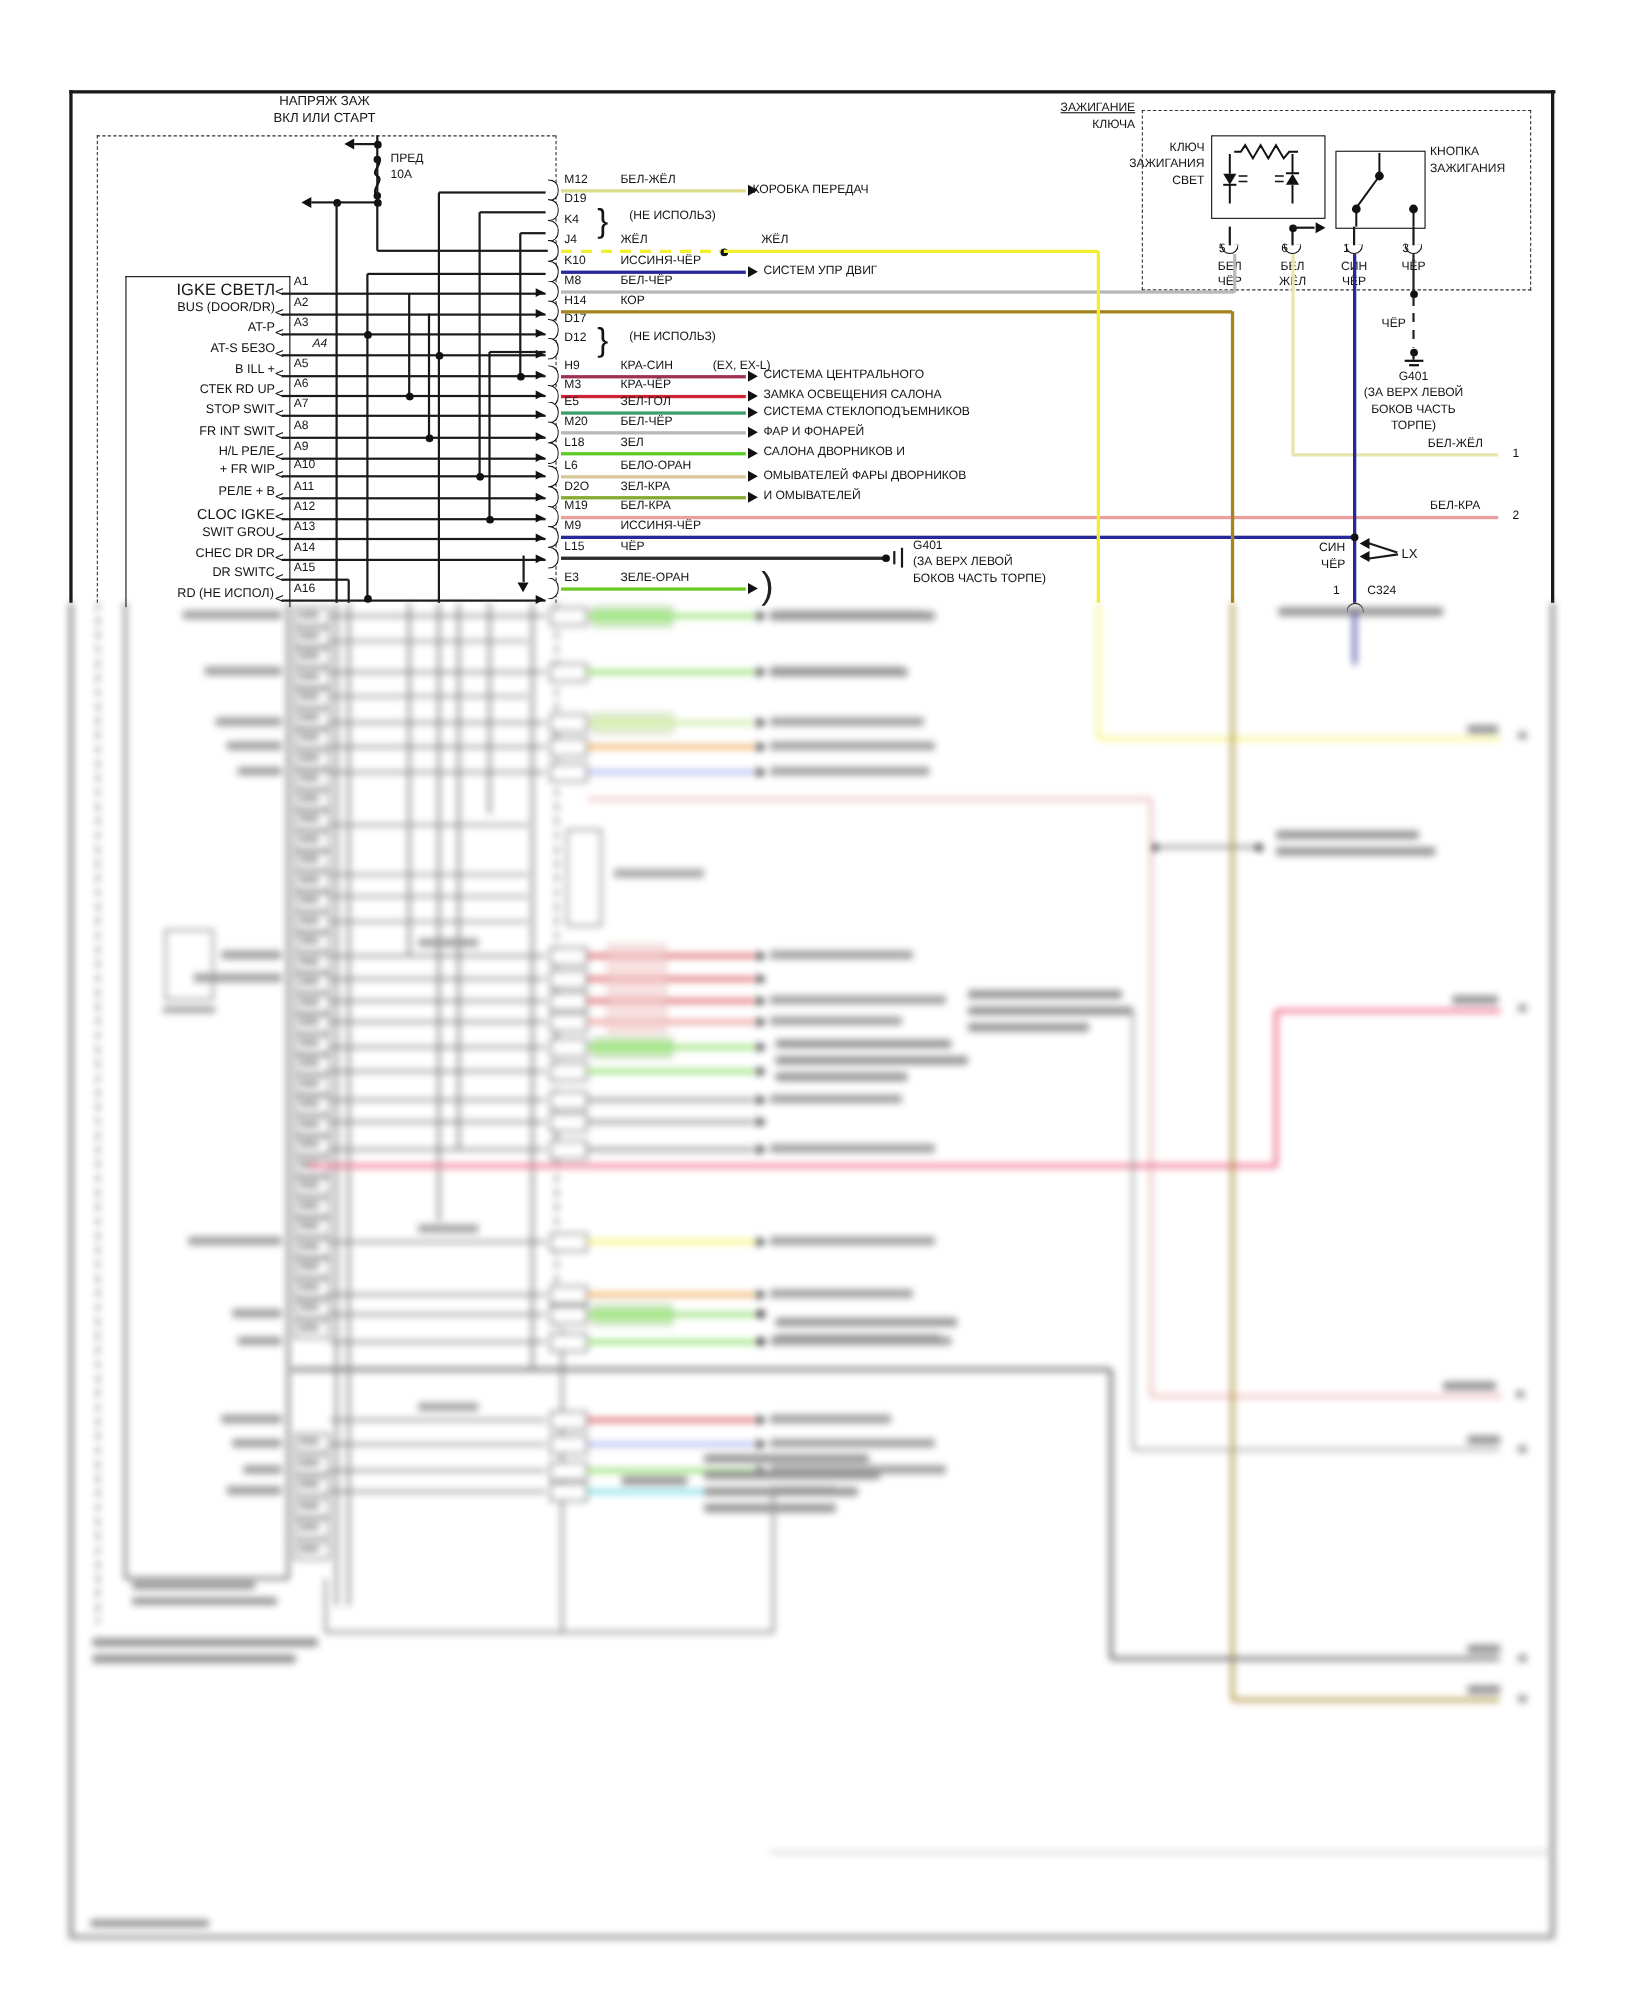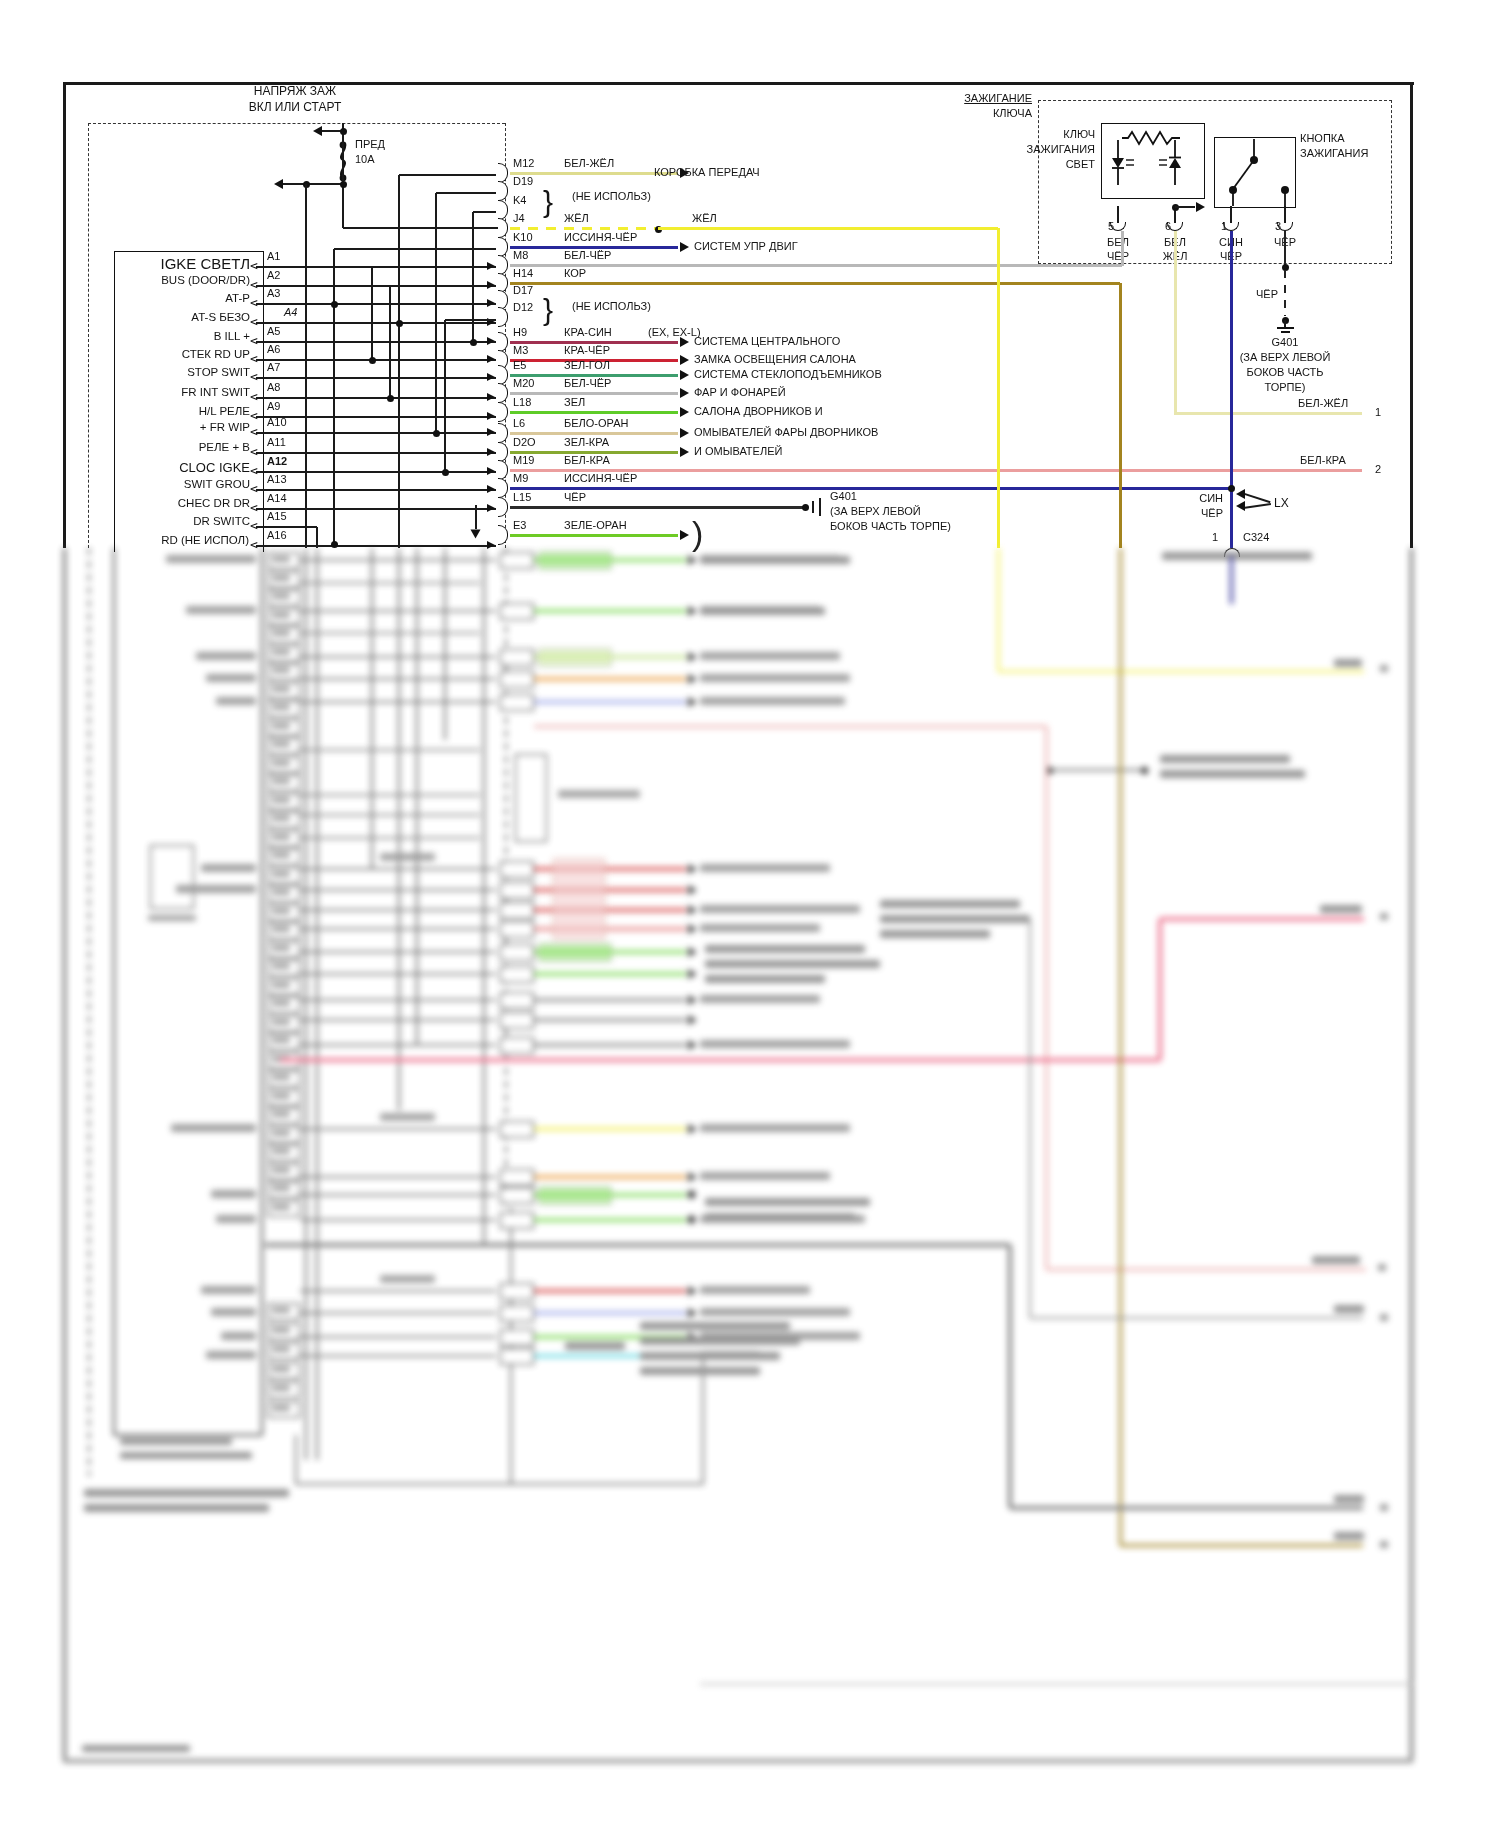--- a/index.html
+++ b/index.html
@@ -174,21 +174,21 @@
         <div class="t" style="left: 267px; top: 416px; font-size: 11px; width: auto;">A10</div>
         <div class="h" style="left: 256px; top: 432.1px; width: 240px; height: 1.8px; background: rgb(26, 26, 26);"></div>
         <div class="arrR" style="left: 487px; top: 428px; border-left-width: 8px; border-top-width: 4px; border-bottom-width: 4px;"></div>
         <div class="t tr" style="left: 50px; top: 441px; font-size: 11.5px; width: 200px;">РЕЛЕ + B</div>
         <div class="chev" style="left: 250px; top: 444px;">&lt;</div>
         <div class="t" style="left: 267px; top: 436px; font-size: 11px; width: auto;">A11</div>
         <div class="h" style="left: 256px; top: 452.1px; width: 240px; height: 1.8px; background: rgb(26, 26, 26);"></div>
         <div class="arrR" style="left: 487px; top: 448px; border-left-width: 8px; border-top-width: 4px; border-bottom-width: 4px;"></div>
         <div class="t tr" style="left: 50px; top: 460px; font-size: 13px; width: 200px;">CLOC IGKE</div>
         <div class="chev" style="left: 250px; top: 463px;">&lt;</div>
-        <div class="t" style="left: 267px; top: 455px; font-size: 11px; width: auto; font-weight: bold;">A12</div>
+        <div class="t" style="left: 267px; top: 455px; font-size: 11px; width: auto;">A12</div>
         <div class="h" style="left: 256px; top: 471.1px; width: 240px; height: 1.8px; background: rgb(26, 26, 26);"></div>
         <div class="arrR" style="left: 487px; top: 467px; border-left-width: 8px; border-top-width: 4px; border-bottom-width: 4px;"></div>
         <div class="t tr" style="left: 50px; top: 478px; font-size: 11.5px; width: 200px;">SWIT GROU</div>
         <div class="chev" style="left: 250px; top: 481px;">&lt;</div>
         <div class="t" style="left: 267px; top: 473px; font-size: 11px; width: auto;">A13</div>
         <div class="h" style="left: 256px; top: 489.1px; width: 240px; height: 1.8px; background: rgb(26, 26, 26);"></div>
         <div class="arrR" style="left: 487px; top: 485px; border-left-width: 8px; border-top-width: 4px; border-bottom-width: 4px;"></div>
         <div class="t tr" style="left: 50px; top: 497px; font-size: 11.5px; width: 200px;">CHEC DR DR</div>
         <div class="chev" style="left: 250px; top: 500px;">&lt;</div>
         <div class="t" style="left: 267px; top: 492px; font-size: 11px; width: auto;">A14</div>
@@ -225,21 +225,21 @@
         <div class="v" style="left: 472.1px; top: 212px; width: 1.8px; height: 130px; background: rgb(26, 26, 26);"></div>
         <div class="h" style="left: 473px; top: 211.1px; width: 23px; height: 1.8px; background: rgb(26, 26, 26);"></div>
         <div class="dot" style="left: 469.5px; top: 338.5px;"></div>
         <div class="v" style="left: 475.1px; top: 505px; width: 1.8px; height: 24px; background: rgb(26, 26, 26);"></div>
         <div class="arrR" style="left: 471px; top: 529px; transform: rotate(90deg);"></div>
         <div class="arc" style="left: 498px; top: 163px;"></div>
         <div class="t" style="left: 513px; top: 157px; font-size: 11px; width: auto;">M12</div>
         <div class="t" style="left: 564px; top: 157px; font-size: 11px; width: auto;">БЕЛ-ЖЁЛ</div>
         <div class="h" style="left: 510px; top: 171.5px; width: 168px; height: 3px; background: rgb(222, 220, 142);"></div>
         <div class="arrR" style="left: 680px; top: 168px;"></div>
-        <div class="t" style="left: 654px; top: 166px; font-size: 11px; width: auto;">КОРОБКА ПЕРЕДАЧ</div>
+        <div class="t" style="left: 684px; top: 166px; font-size: 11px; width: auto;">КОРОБКА ПЕРЕДАЧ</div>
         <div class="arc" style="left: 498px; top: 181px;"></div>
         <div class="t" style="left: 513px; top: 175px; font-size: 11px; width: auto;">D19</div>
         <div class="arc" style="left: 498px; top: 200px;"></div>
         <div class="t" style="left: 513px; top: 194px; font-size: 11px; width: auto;">K4</div>
         <div class="arc" style="left: 498px; top: 218px;"></div>
         <div class="t" style="left: 513px; top: 212px; font-size: 11px; width: auto;">J4</div>
         <div class="t" style="left: 564px; top: 212px; font-size: 11px; width: auto;">ЖЁЛ</div>
         <div class="h" style="left: 510px; top: 226.5px; width: 148px; height: 3px; background: repeating-linear-gradient(90deg, rgb(242, 238, 48) 0px, rgb(242, 238, 48) 10px, transparent 10px, transparent 18px);"></div>
         <div class="dot" style="left: 654.5px; top: 225.5px;"></div>
         <div class="h" style="left: 658px; top: 226.5px; width: 340px; height: 3px; background: rgb(242, 238, 48);"></div>

